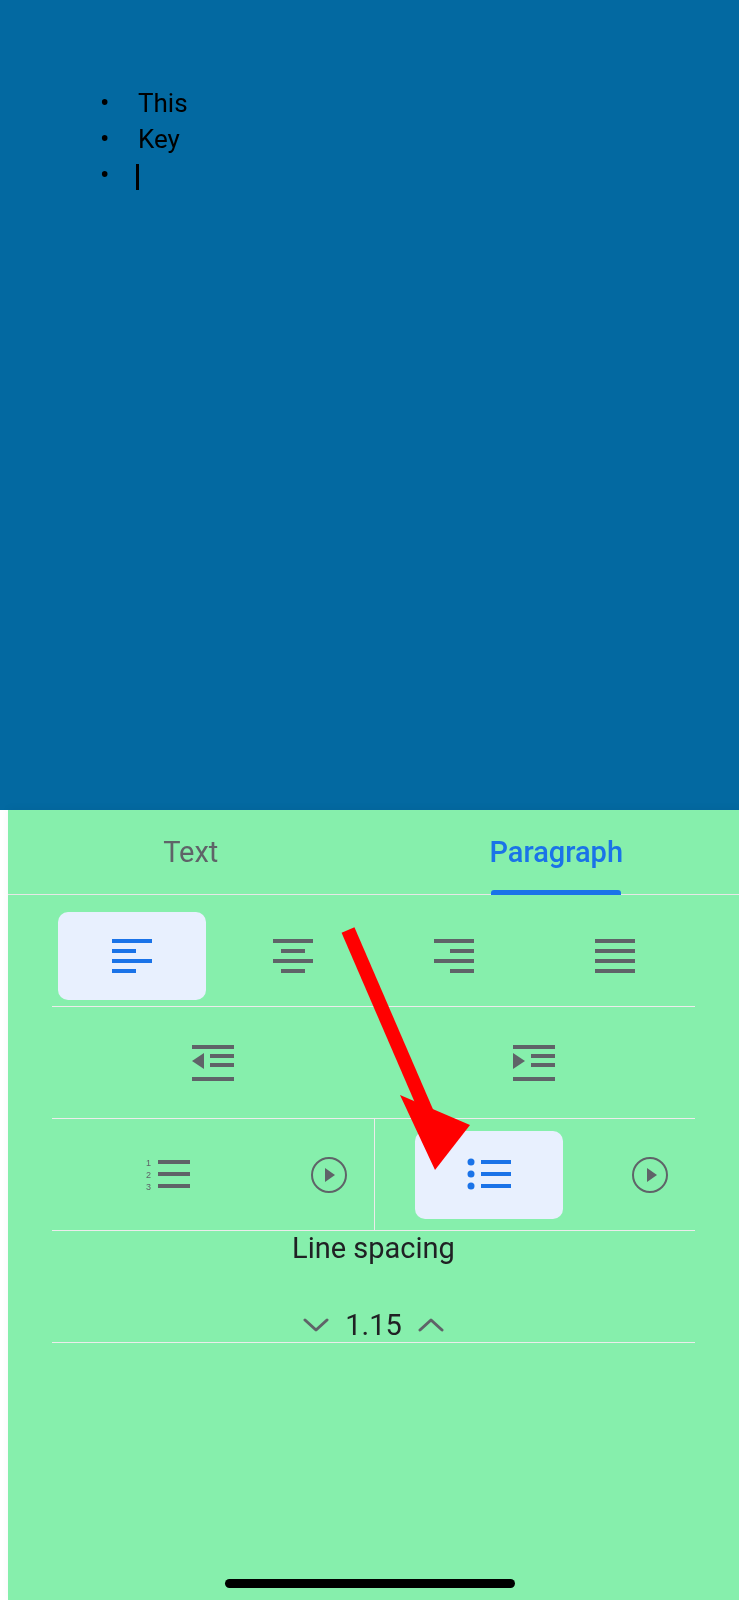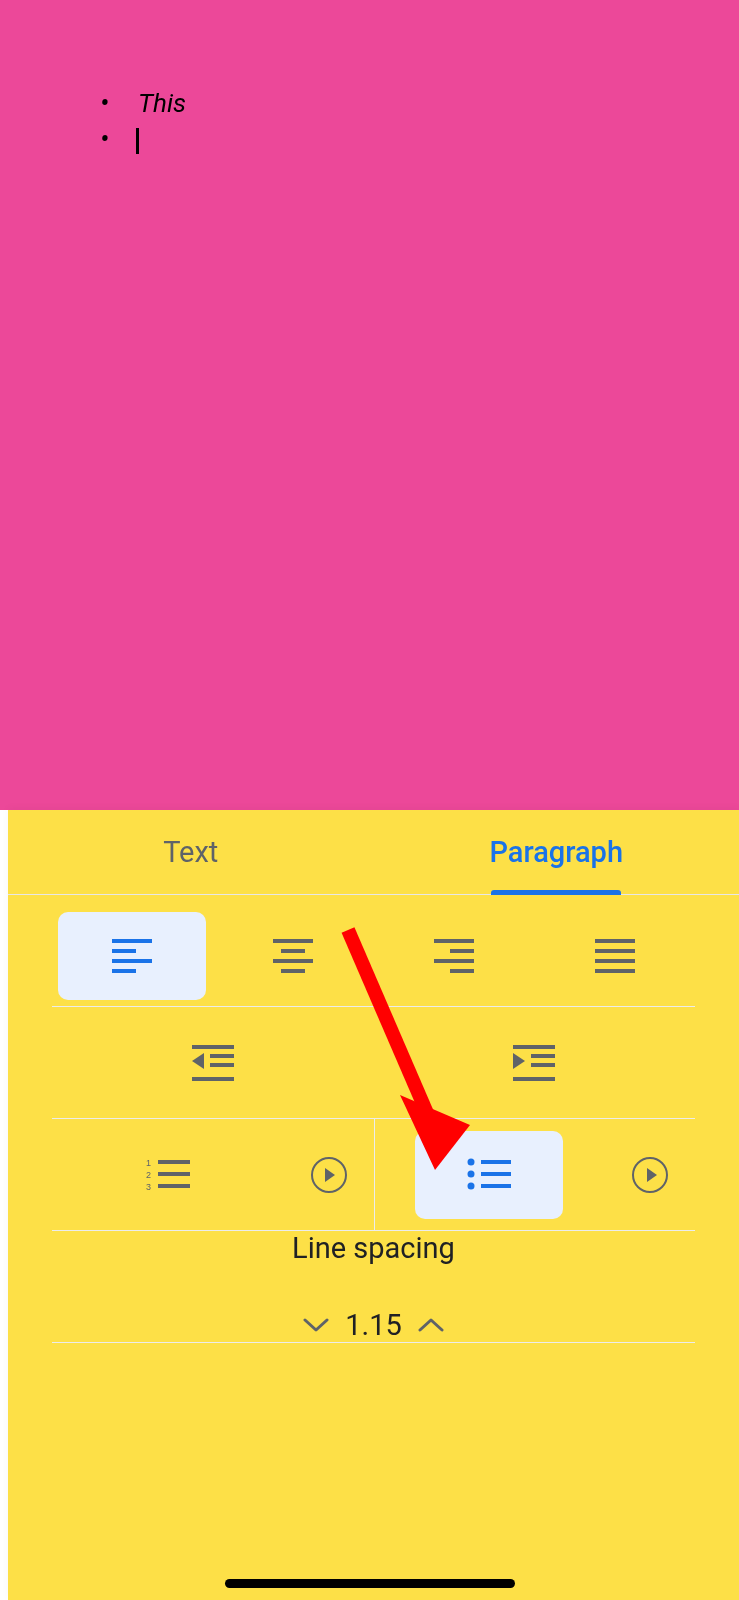--- a/index.html
+++ b/index.html
@@ -9,22 +9,21 @@
     font-family: -apple-system, BlinkMacSystemFont, "Segoe UI", Roboto, Arial, sans-serif;
     background: #fff;
     overflow: hidden;
     position: relative;
   }
 
   
   .doc-area {
     padding: 85px 60px 20px 90px;
     height: 810px;
-    background: #ec4899;
-    font-style: italic;
+    background: #0369a1;
   }
   .bullet-list {
     list-style: none;
   }
   .bullet-list li {
     position: relative;
     padding-left: 48px;
     font-size: 26px;
     line-height: 36px;
     color: #000;
@@ -46,21 +45,21 @@
     margin-left: -2px;
   }
 
   
   .panel {
     position: absolute;
     bottom: 0;
     left: 8px;
     right: 0;
     height: 790px;
-    background: #fde047;
+    background: #86efac;
     box-shadow: 0 -2px 8px rgba(0,0,0,0.04);
   }
 
   
   .tabs {
     display: flex;
     height: 85px;
     border-bottom: 1px solid #e7e7e7;
   }
   .tab {
@@ -217,20 +216,21 @@
     background: #000;
     border-radius: 5px;
   }
 </style>
 </head>
 <body>
 
 <div class="doc-area">
   <ul class="bullet-list">
     <li><span>This</span></li>
+    <li><span>Key</span></li>
     <li><span class="cursor"></span></li>
   </ul>
 </div>
 
 <svg class="red-arrow" width="140" height="250">
   <defs>
     <marker id="arrowhead" markerWidth="12" markerHeight="12" refX="6" refY="6" orient="auto">
       <polygon points="0 0, 12 6, 0 12" fill="#ff0000"></polygon>
     </marker>
   </defs>

